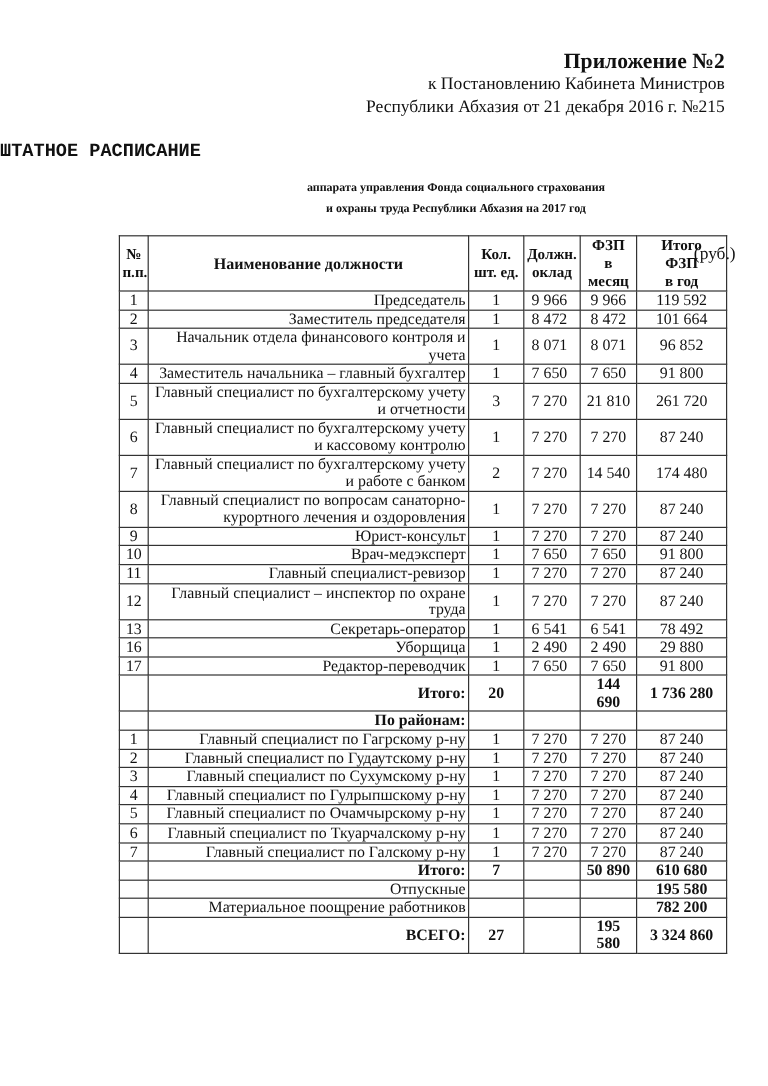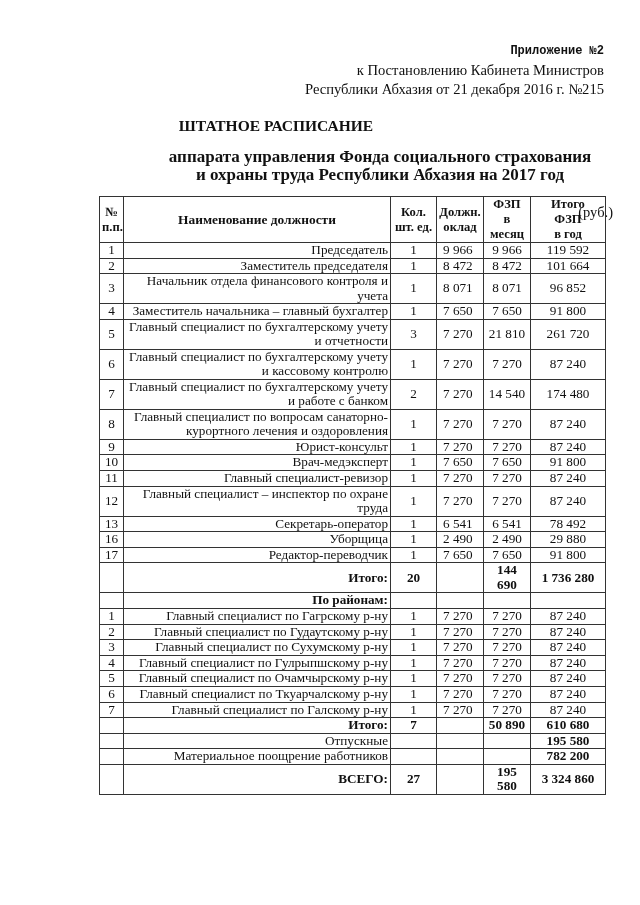--- a/index.html
+++ b/index.html
@@ -1,24 +1,24 @@
 <!DOCTYPE html>
 <html><head>
 <meta charset="utf-8">
 <style>
   html, body { margin: 0; padding: 0; background: #ffffff; }
   body { width: 640px; height: 905px; position: relative; overflow: hidden;
          font-family: "Liberation Serif", "DejaVu Serif", serif; color: #111; }
   .appendix { position: absolute; right: 36px; top: 42px; text-align: right;
               font-size: 14.6px; line-height: 19px; }
-  .appendix .a-title { font-weight: bold; font-size: 12px; font-family: Liberation Mono, monospace; }
-  .title { position: absolute; left: 0; width: 552px; text-align: center;
-           top: 117px; font-weight: bold; font-size: 15.5px; }
+  .appendix .a-title { font-weight: bold; font-size: 18px; }
+  .title { position: absolute; left: 0; width: 552px; 
+           top: 117px; font-weight: bold; font-size: 15.5px; font-family: Liberation Mono, monospace; }
   .subtitle { position: absolute; left: 140px; width: 480px; text-align: center;
-              top: 148px; font-weight: bold; font-size: 17px; line-height: 18px; }
+              top: 148px; font-weight: bold; font-size: 10px; line-height: 18px; }
   .unit { position: absolute; right: 27px; top: 180px; font-size: 14.5px; margin-top: 24px; }
   table.staff { position: absolute; left: 99px; top: 196px; border-collapse: collapse;
                 width: 506px; table-layout: fixed; font-size: 13.2px; }
   table.staff td, table.staff th { border: 1px solid #333; padding: 0 2px; line-height: 14.5px;
                                    vertical-align: middle; }
   table.staff th { font-weight: bold; font-size: 12.6px; text-align: center; height: 45px; line-height: 15px; }
   table.staff th.name-h { font-size: 13.4px; }
   td.num { text-align: center; }
   td.name { text-align: right; padding-left: 4px; }
   td.c { text-align: center; }

